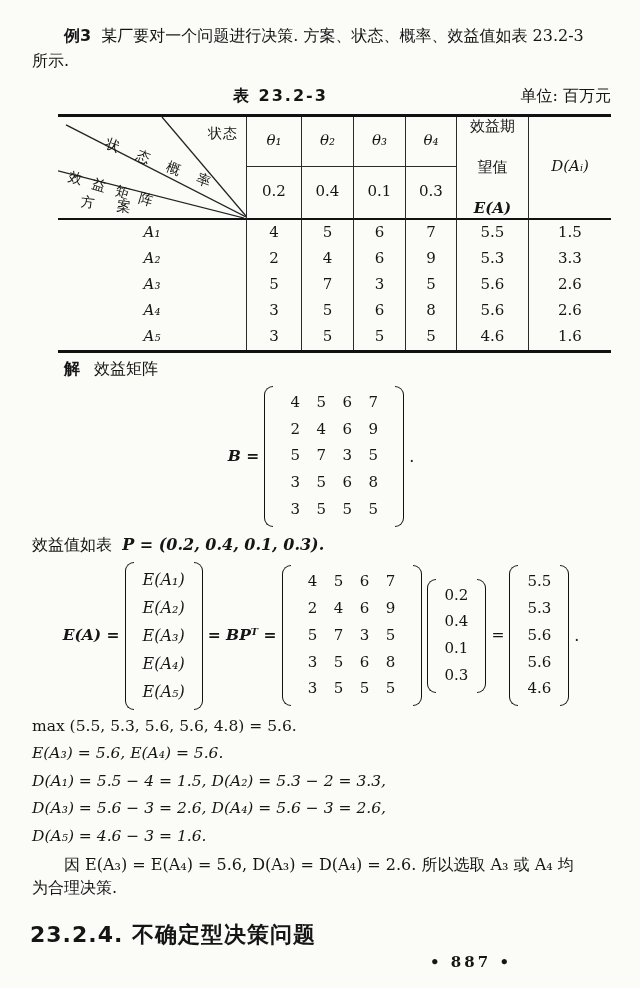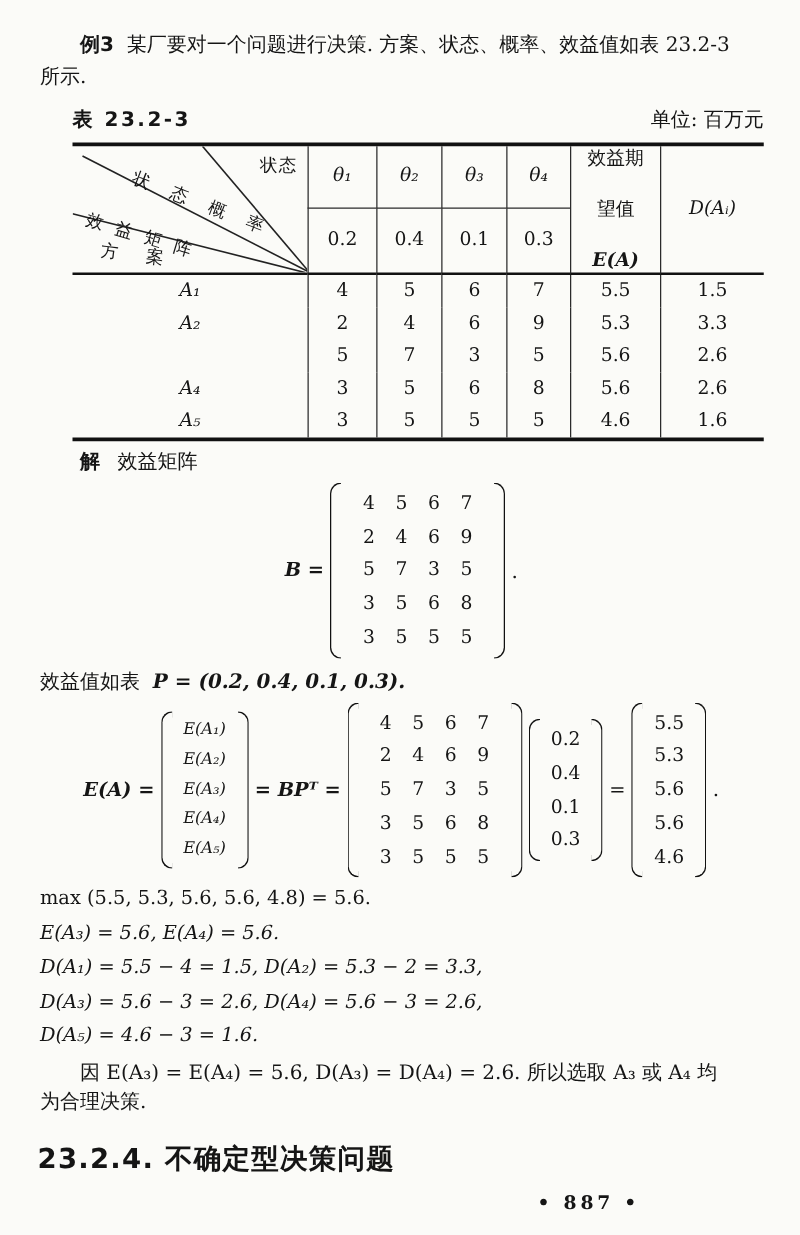--- a/index.html
+++ b/index.html
@@ -12,21 +12,21 @@
   }
   .page { padding:20px 30px 0 32px; }
   .bold-han { font-family:"DejaVu Sans","Liberation Sans",sans-serif; font-weight:bold; }
   .indent { text-indent:2em; }
   p { margin:0; }
   .intro { margin-top:4px; }
   .intro-line2 { margin-top:2px; }
 
   
   .caption-row { display:flex; align-items:baseline; margin:12px 0 6px 26px; width:553px; }
-  .caption-label { font-weight:bold; font-family:"DejaVu Sans","Liberation Sans",sans-serif; letter-spacing:2px; }
+  .caption-label { font-weight:bold; font-family:"DejaVu Sans","Liberation Sans",sans-serif; margin-left:175px; letter-spacing:2px; }
   .caption-unit { margin-left:auto; }
 
   
   .dtable {
     margin-left:26px; width:553px;
     border-top:3px solid #111; border-bottom:3px solid #111;
     display:grid;
     grid-template-columns:188px 55px 52px 52px 51px 72px 83px;
     grid-template-rows:50px 53px repeat(5, 26px);
     font-size:15px;
@@ -56,21 +56,21 @@
   .eq-block { display:flex; align-items:center; justify-content:center; gap:5px; margin:6px 0 2px 0; }
   .mat { display:inline-flex; align-items:stretch; }
   .pl, .pr { width:8px; }
   .pl { border-left:1.8px solid #111; border-top:1.8px solid #111; border-bottom:1.8px solid #111;
         border-top-left-radius:11px; border-bottom-left-radius:11px; margin-right:3px; }
   .pr { border-right:1.8px solid #111; border-top:1.8px solid #111; border-bottom:1.8px solid #111;
         border-top-right-radius:11px; border-bottom-right-radius:11px; margin-left:3px; }
   .mgrid { display:grid; align-content:center; row-gap:5px; padding:6px 6px; text-align:center; font-size:15px; }
   .g4 { grid-template-columns:repeat(4, 26px); }
   .g1 { grid-template-columns:auto; }
-  .evec { font-style:italic; font-size:13px; }
+  .evec { font-style:italic; font-size:16px; }
   .eq-lhs { font-style:italic; font-weight:bold; }
   .center-line { text-align:left; margin-top:5px; }
   .p-line { margin-top:6px; }
   .math-line { font-size:15.5px; }
   .concl { margin-top:6px; }
 
   
   .sec-heading { font-family:"DejaVu Sans","Liberation Sans",sans-serif; font-weight:bold;
                  font-size:22px; margin:20px 0 10px -2px; letter-spacing:1px; }
 
@@ -129,20 +129,21 @@
     <div class="cell vl" style="grid-area:3/7;">1.5</div>
 
     <div class="cell math-i" style="grid-area:4/1;">A₂</div>
     <div class="cell vl" style="grid-area:4/2;">2</div>
     <div class="cell vl" style="grid-area:4/3;">4</div>
     <div class="cell vl" style="grid-area:4/4;">6</div>
     <div class="cell vl" style="grid-area:4/5;">9</div>
     <div class="cell vl" style="grid-area:4/6;">5.3</div>
     <div class="cell vl" style="grid-area:4/7;">3.3</div>
 
+    <div class="cell math-i" style="grid-area:5/1;">A₃</div>
     <div class="cell vl" style="grid-area:5/2;">5</div>
     <div class="cell vl" style="grid-area:5/3;">7</div>
     <div class="cell vl" style="grid-area:5/4;">3</div>
     <div class="cell vl" style="grid-area:5/5;">5</div>
     <div class="cell vl" style="grid-area:5/6;">5.6</div>
     <div class="cell vl" style="grid-area:5/7;">2.6</div>
 
     <div class="cell math-i" style="grid-area:6/1;">A₄</div>
     <div class="cell vl" style="grid-area:6/2;">3</div>
     <div class="cell vl" style="grid-area:6/3;">5</div>

